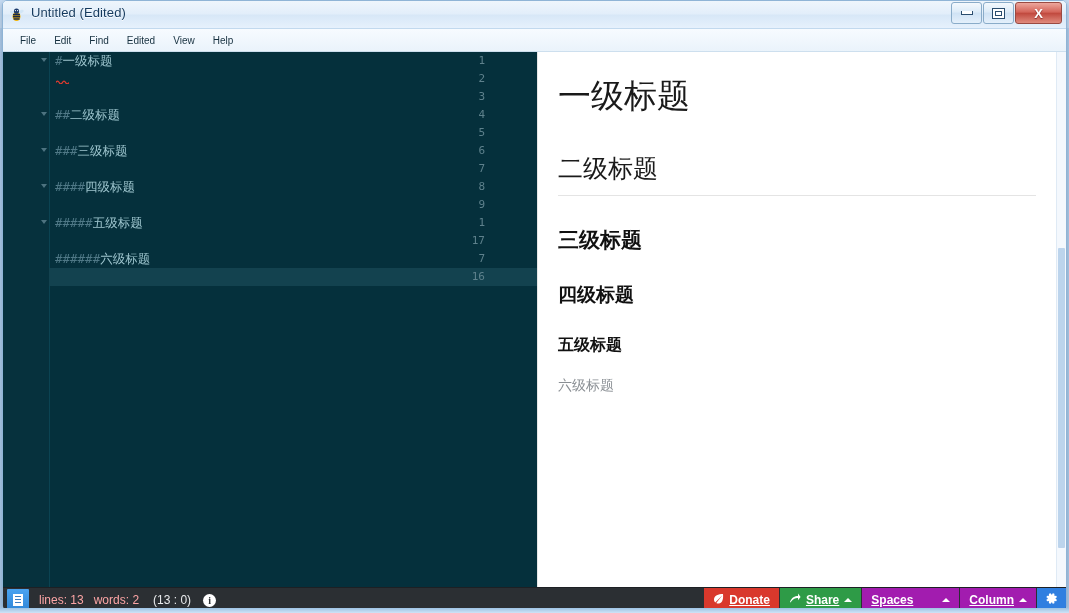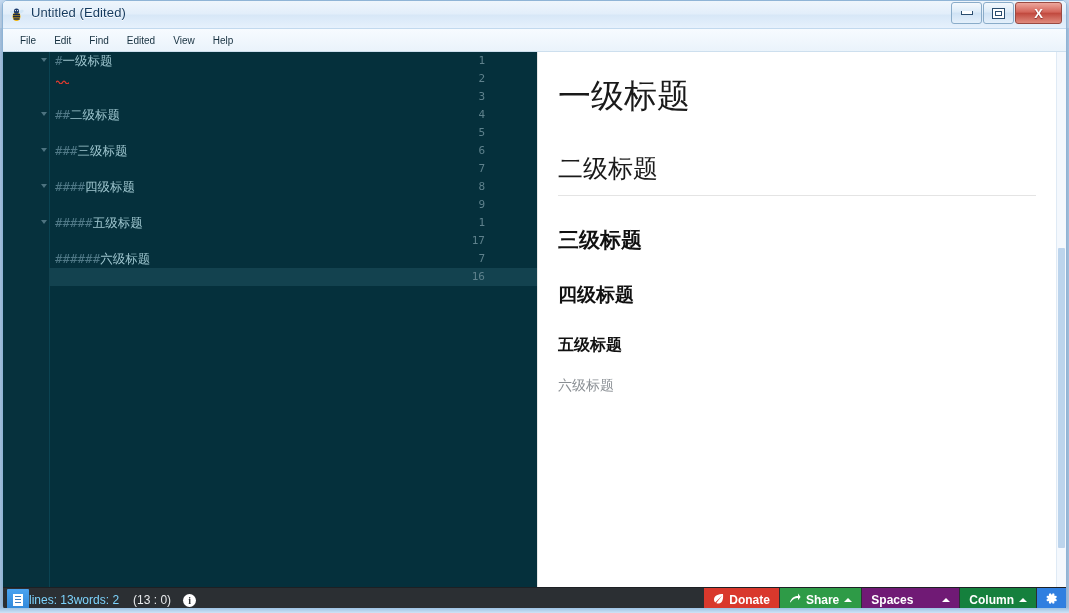--- a/index.html
+++ b/index.html
@@ -235,21 +235,22 @@
     position: relative;
   }
   .st-doc-icon .page::after {
     content: "";
     position: absolute; left: 2px; top: 2px; right: 2px;
     height: 1px;
     box-shadow: 0 0 0 0 #3b7ec2, 0 3px 0 0 #3b7ec2, 0 6px 0 0 #3b7ec2;
     background: #3b7ec2;
   }
   .st-text {
-    color: #7dd3fc; font-size: 12px;
+    color: #fca5a5; font-size: 12px;
+    margin-left: 10px;
     white-space: nowrap;
   }
   .st-pos { color: #e8eaec; font-size: 12px; margin-left: 14px; }
   .st-info {
     margin-left: 12px;
     width: 13px; height: 13px; border-radius: 50%;
     background: #fff; color: #2b2f33;
     font-size: 10px; font-weight: bold;
     font-family: "Liberation Serif", serif;
     display: flex; align-items: center; justify-content: center;
@@ -259,25 +260,26 @@
     height: 24px;
     display: flex; align-items: stretch;
   }
   .st-btn {
     display: flex; align-items: center; gap: 5px;
     padding: 0 9px;
     font-size: 12px; font-weight: bold;
     color: #fff;
     border-left: 1px solid #2b2f33;
     cursor: default;
+    text-decoration: underline;
   }
   .st-btn.donate { background: #d9382c; }
   .st-btn.share  { background: #2e9b47; justify-content: space-between; }
-  .st-btn.spaces { background: #701a75; gap: 29px; }
-  .st-btn.column { background: #15803d; }
+  .st-btn.spaces { background: #a21caf; gap: 29px; }
+  .st-btn.column { background: #a21caf; }
   .st-btn.gear   { background: #2f7fe0; padding: 0 8px; }
   .caret-up {
     width: 0; height: 0;
     border-left: 4px solid transparent;
     border-right: 4px solid transparent;
     border-bottom: 4px solid #fff;
   }
   .icon-leaf { display: inline-block; }
   .icon-arrow { display: inline-block; }
 

